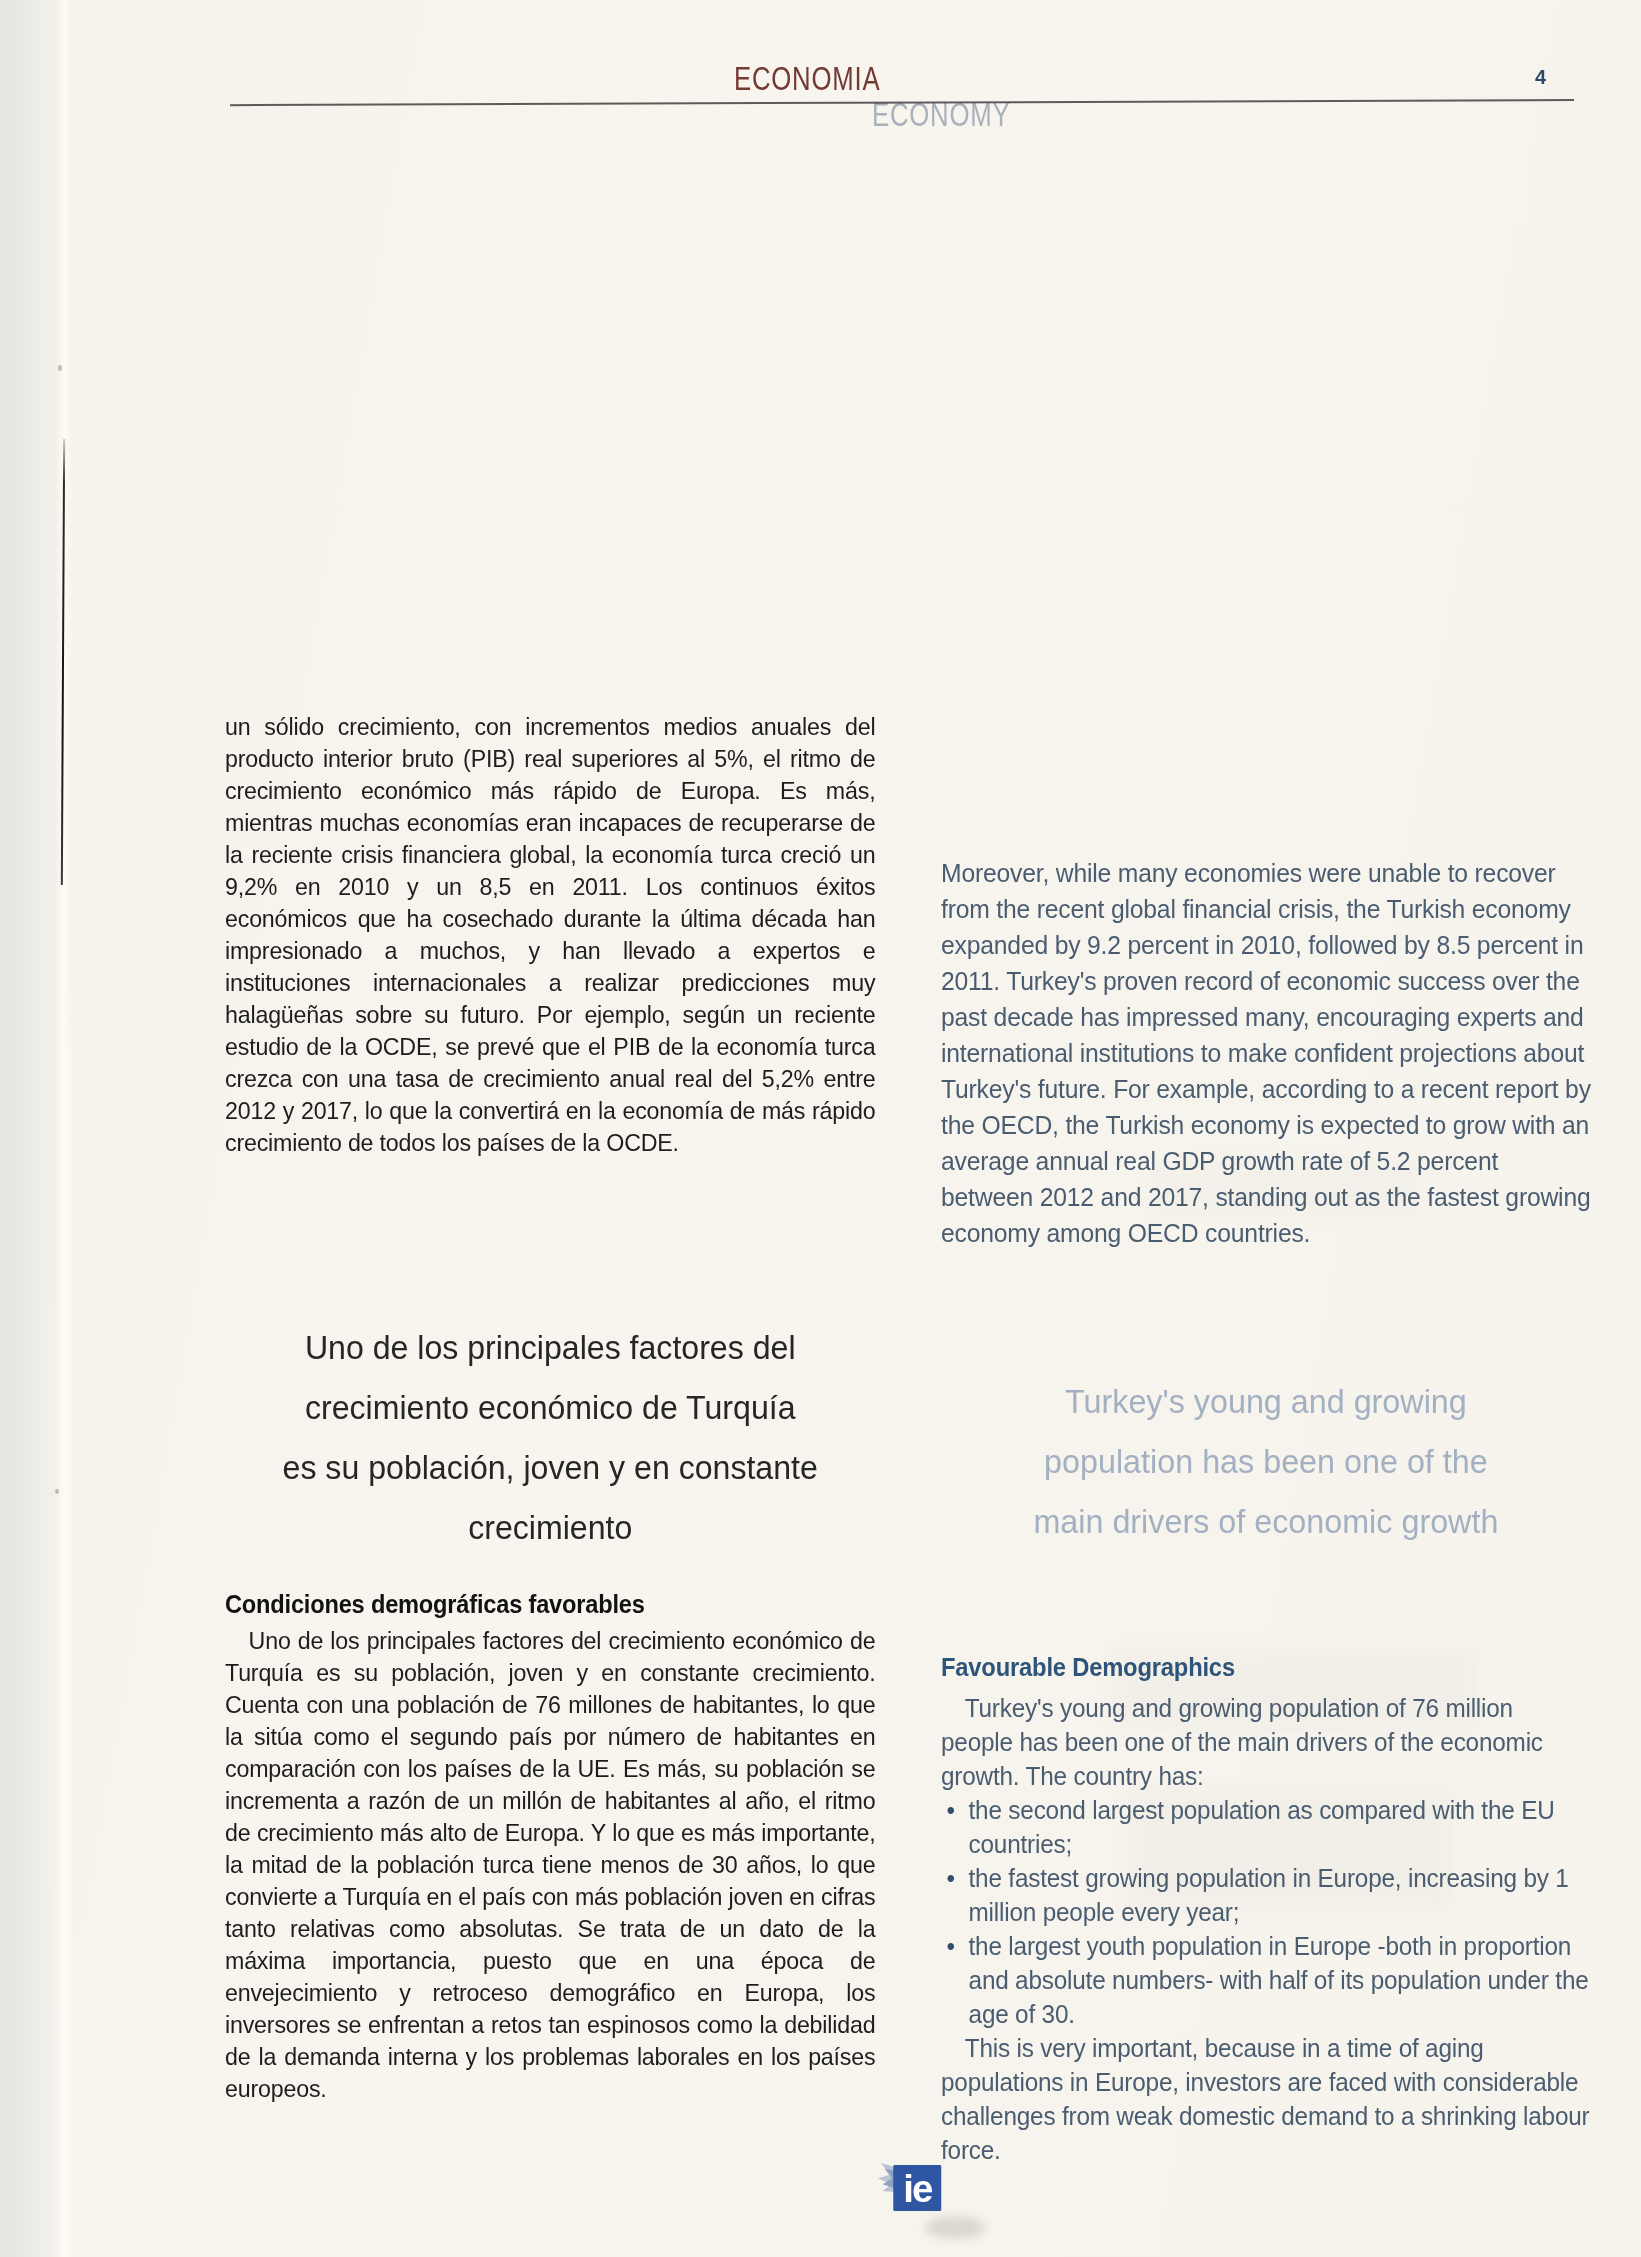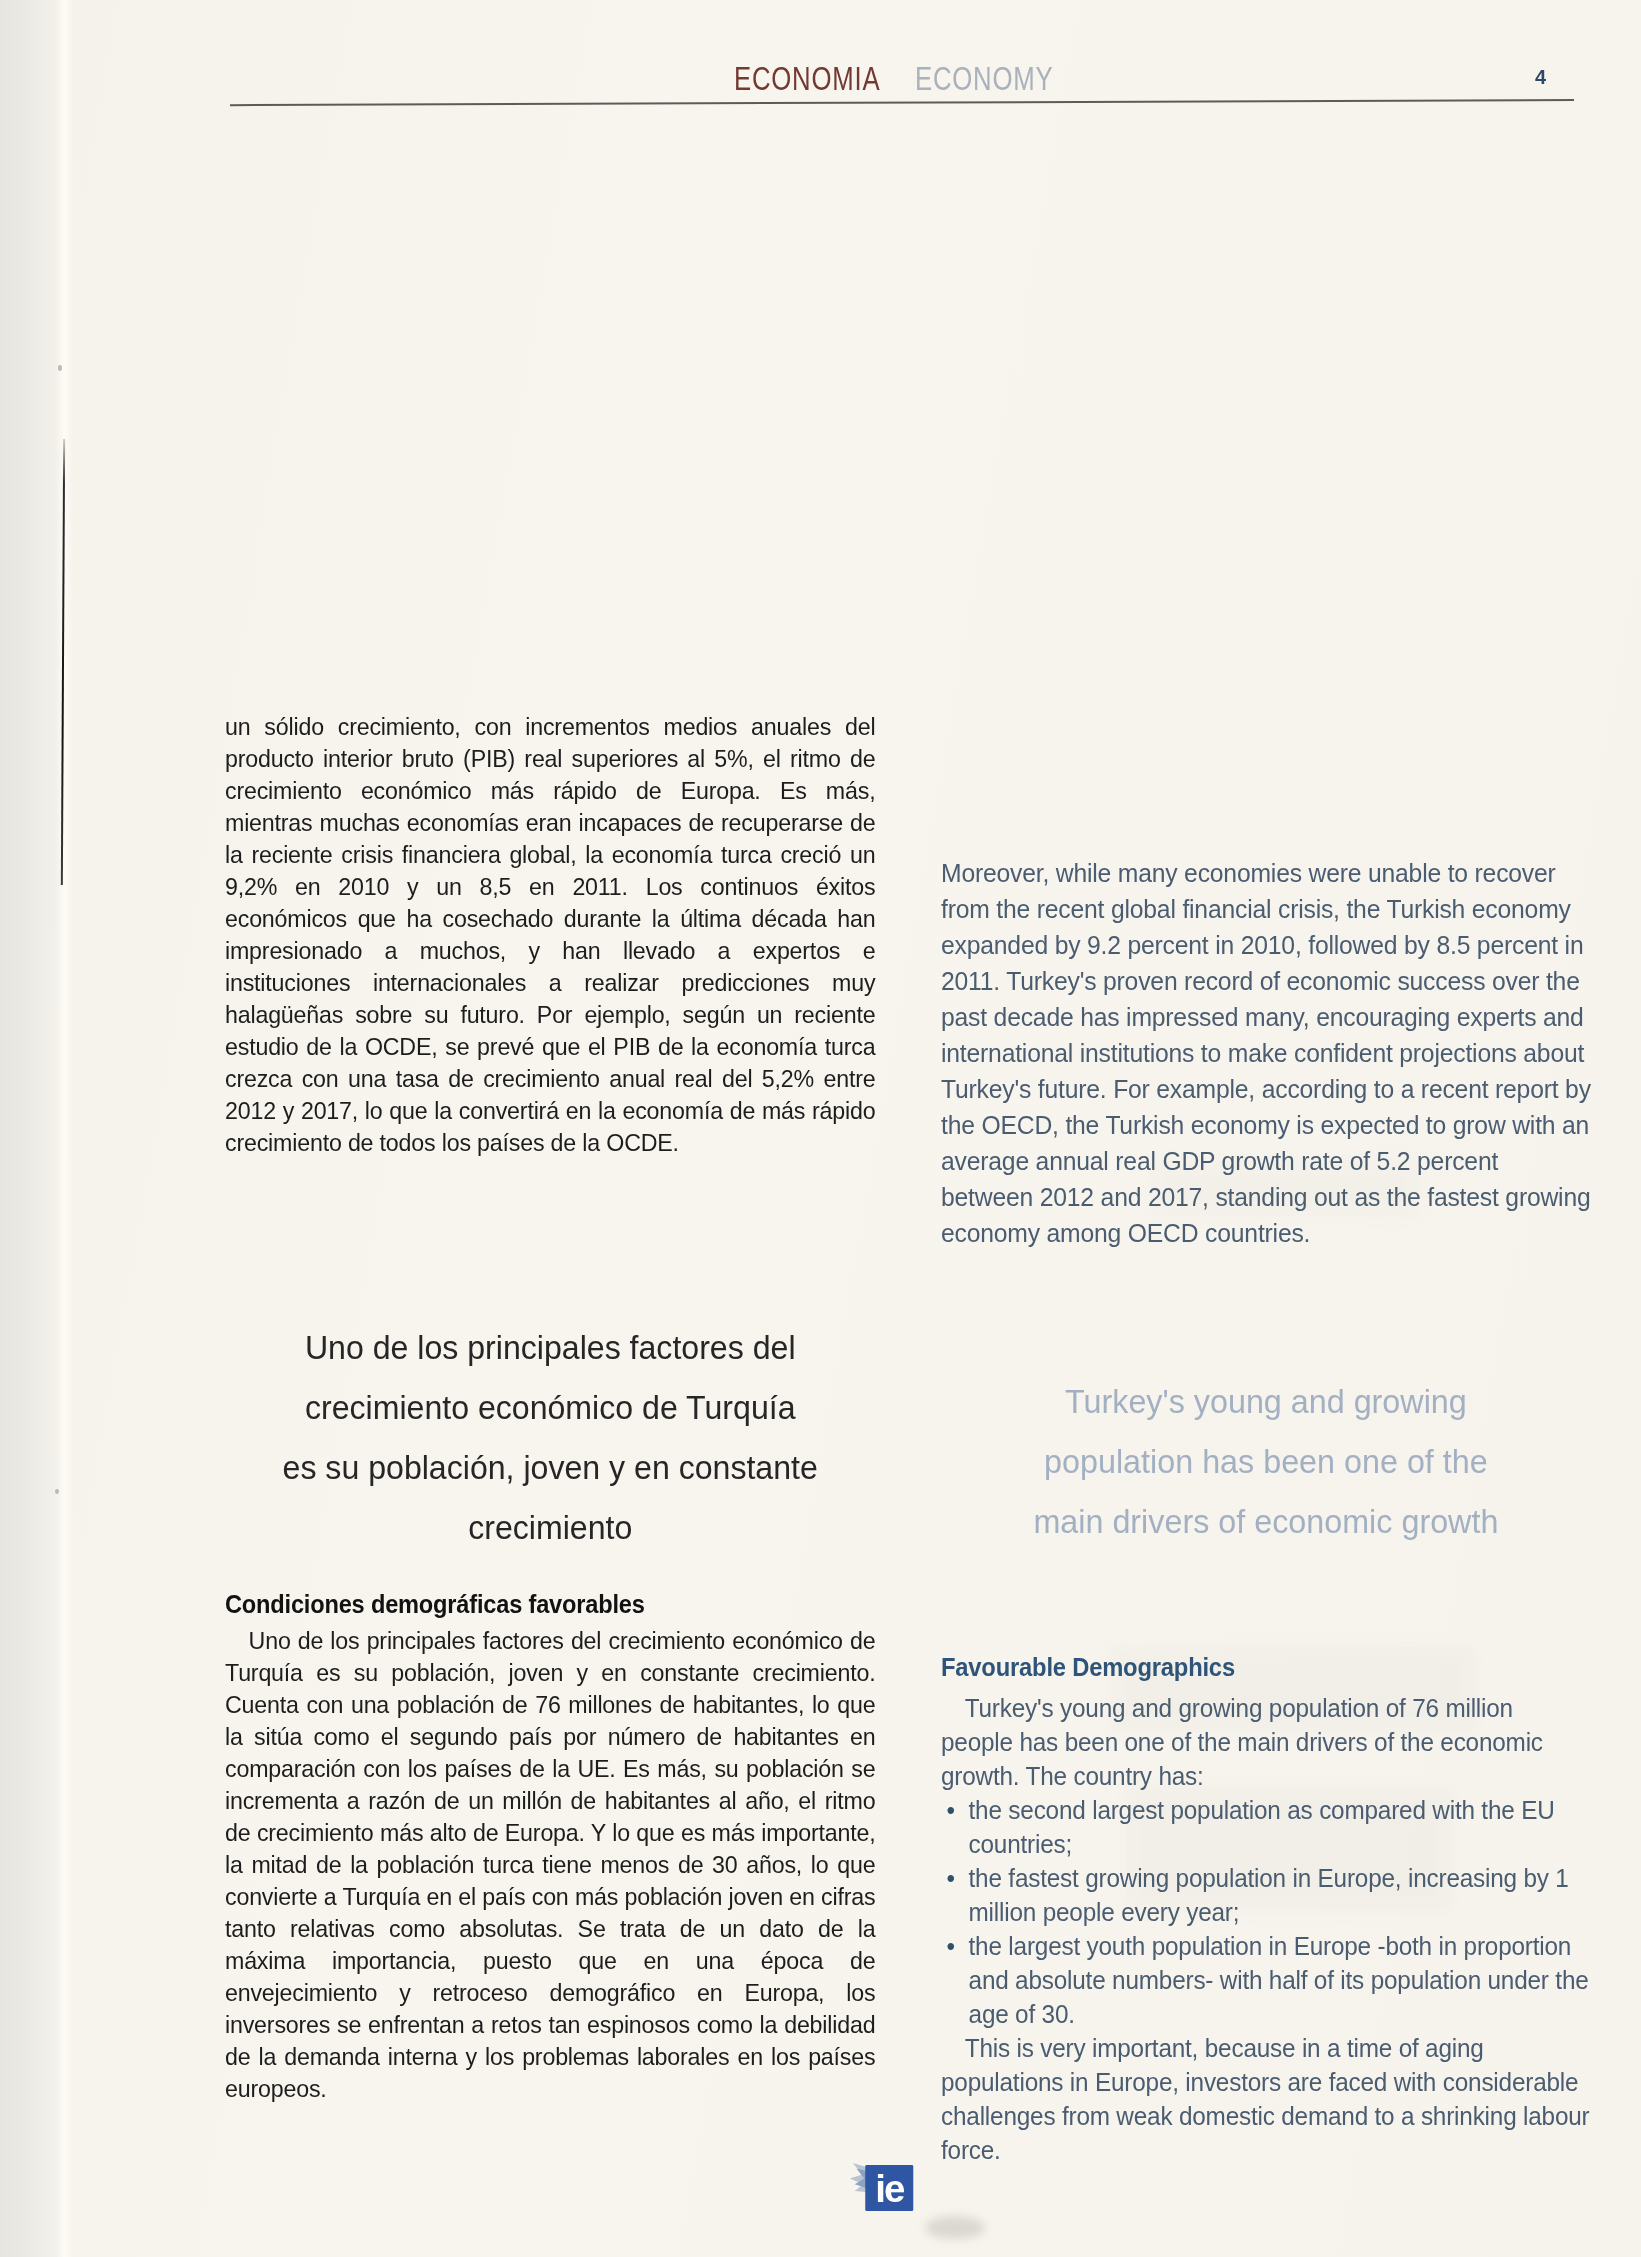--- a/index.html
+++ b/index.html
@@ -32,21 +32,21 @@
   .ghost { background: #9aa88f; filter: blur(6.8px); }
 
   
   .hdr-word { top: 60px; white-space: nowrap; }
   .hdr-cond {
     display: inline-block;
     transform: scaleX(0.78); transform-origin: left top;
     font-size: 33px; font-weight: 400; letter-spacing: 1px;
   }
   .hdr-es { left: 726px; color: #733a33; margin-left: 8px; }
-  .hdr-en { left: 915px; color: #a9b1ba; }
+  .hdr-en { left: 872px; color: #a9b1ba; margin-top: 36px; }
   .page-num {
     left: 1535px; top: 66px;
     font-size: 20px; font-weight: 700; color: #2c4a66;
     letter-spacing: 0.5px;
   }
   .hdr-rule {
     left: 230px; top: 99px; width: 1344px; height: 1.9px;
     background: #3f3f3f; opacity: .85;
     transform: rotate(-0.22deg); transform-origin: right center;
   }
@@ -84,21 +84,21 @@
     font-size: 25.6px; line-height: 34px; color: #4a5c70; letter-spacing: -0.2px;
   }
   .en-list li::before {
     content: "\2022";
     position: absolute; left: 5.8px; top: 0;
     color: #33506b; font-size: 25.6px;
   }
   .en-p2 { font-size: 25.6px; line-height: 34px; }
 
   
-  .logo-wrap { left: 847px; top: 2159px; width: 73px; height: 60px; }
+  .logo-wrap { left: 875px; top: 2159px; width: 73px; height: 60px; }
   .smudge {
     left: 925px; top: 2216px; width: 60px; height: 23px;
     background: #b6b6ae; border-radius: 50%;
     filter: blur(4.8px); opacity: .45;
   }
 </style>
 </head>
 <body>
 
 <div class="abs scan-edge"></div>

